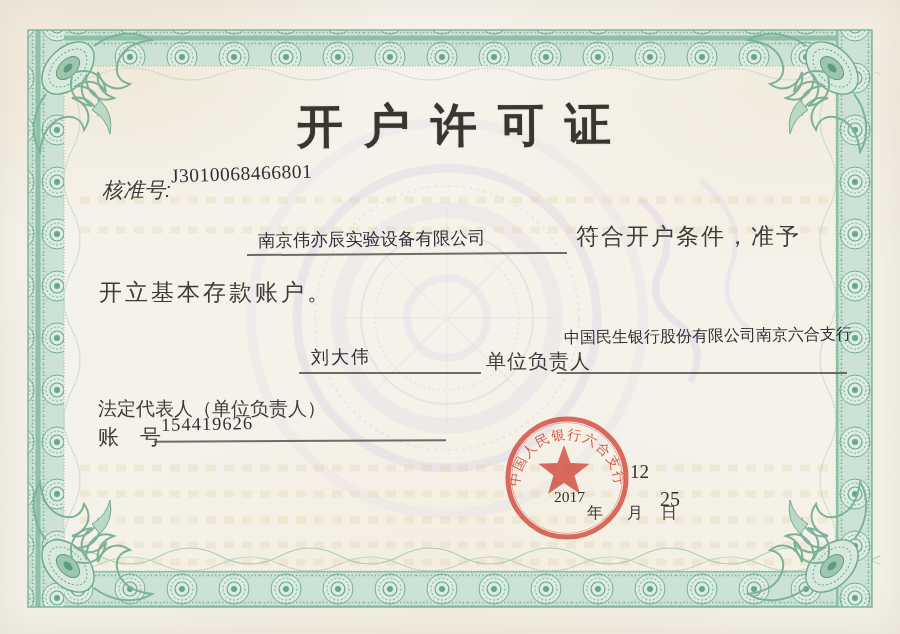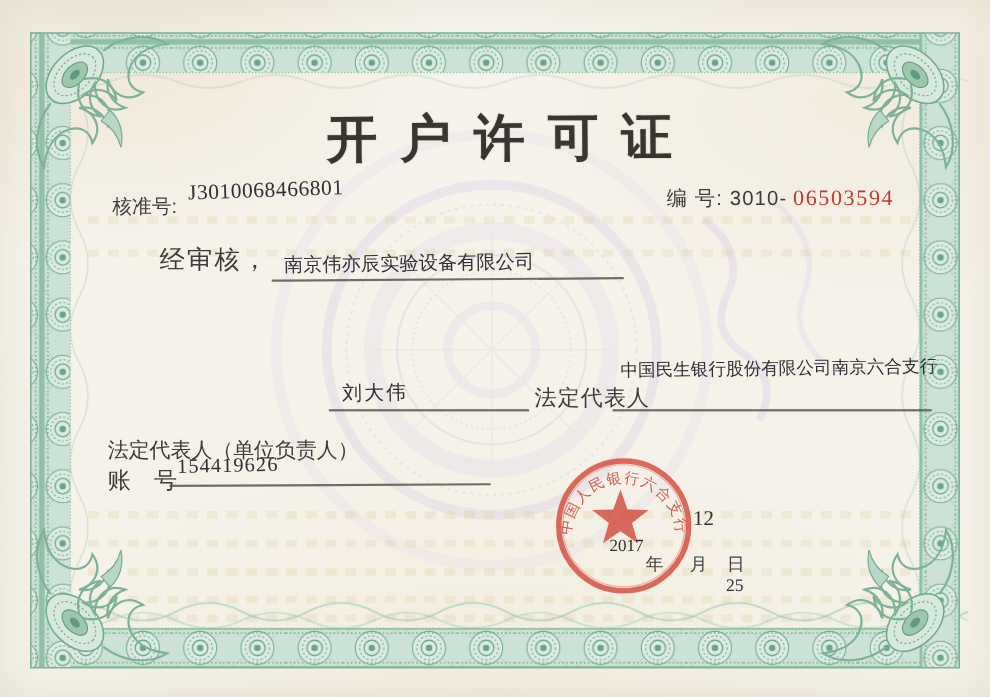--- a/index.html
+++ b/index.html
@@ -121,43 +121,40 @@
       <polygon fill="#cf3a2b" opacity=".9" points="564,445 570.5,463.1 589.7,463.7 574.5,475.4 579.9,493.8 564,483 548.1,493.8 553.5,475.4 538.3,463.7 557.5,463.1"></polygon>
       <path id="sealArc" d="M 519 487 A 48 48 0 1 1 615 487" fill="none"></path>
       <text font-family="DejaVu Sans, sans-serif" font-size="13.5" fill="#cd3a2b" letter-spacing="1.5" text-anchor="middle">
         <textPath href="#sealArc" startOffset="50%">中国人民银行六合支行</textPath>
       </text>
     </g>
   </svg>
 
   <div class="txt title" style="left:297px;top:95px;">开户许可证</div>
 
-  <div class="txt label" style="left:102px;top:176px;font-size:18px;">核准号:</div>
+  <div class="txt label" style="left:102px;top:176px;font-size:21px;font-style:italic;">核准号:</div>
   <div class="txt typed" style="left:171px;top:163px;font-size:19.5px;letter-spacing:.5px;transform:rotate(-2deg);">J3010068466801</div>
 
-  <div class="txt" style="left:606px;top:167px;font-size:18.5px;">
-    <span class="label" style="letter-spacing:1px;">编 号: 3010-</span>
-    <span class="typed red" style="font-size:20px;letter-spacing:1.5px;">06503594</span>
-  </div>
 
-  <div class="txt label" style="left:145px;top:221px;font-size:23px;letter-spacing:2px;">经审核，</div>
   <div class="txt typed" style="left:258px;top:227px;font-size:17.5px;transform:rotate(-.8deg);">南京伟亦辰实验设备有限公司</div>
   <div class="uline" style="left:247px;top:253px;width:320px;transform:rotate(-.4deg);"></div>
+  <div class="txt label" style="left:576px;top:221px;font-size:23px;letter-spacing:2px;">符合开户条件，准予</div>
+  <div class="txt label" style="left:99px;top:277px;font-size:23px;letter-spacing:3px;">开立基本存款账户。</div>
 
   <div class="txt label" style="left:98px;top:348px;font-size:19px;margin-top:48px;">法定代表人（单位负责人）</div>
   <div class="txt typed" style="left:311px;top:345px;font-size:18px;letter-spacing:2px;transform:rotate(-1deg);">刘大伟</div>
   <div class="uline" style="left:299px;top:372px;width:182px;"></div>
-  <div class="txt label" style="left:486px;top:348px;font-size:20px;letter-spacing:1px;">法定代表人</div>
+  <div class="txt label" style="left:486px;top:348px;font-size:20px;letter-spacing:1px;">单位负责人</div>
   <div class="txt typed bankname" style="left:564px;top:326px;font-size:16px;transform:rotate(-.8deg);">中国民生银行股份有限公司南京六合支行</div>
   <div class="uline" style="left:557px;top:372px;width:290px;"></div>
 
   <div class="txt label" style="left:98px;top:423px;font-size:21px;">账　号</div>
   <div class="txt typed" style="left:161px;top:414px;font-size:18.5px;letter-spacing:1px;transform:rotate(-1.2deg);">154419626</div>
   <div class="uline" style="left:154px;top:440px;width:292px;transform:rotate(-.3deg);"></div>
 
   <div class="txt typed" style="left:554px;top:488px;font-size:15.5px;">2017</div>
   <div class="txt typed" style="left:630px;top:461px;font-size:19px;">12</div>
-  <div class="txt typed" style="left:660px;top:488px;font-size:16px;margin-top:36px;">25</div>
+  <div class="txt typed" style="left:660px;top:488px;font-size:20px;">25</div>
   <div class="txt label" style="left:587px;top:503px;font-size:16px;">年</div>
   <div class="txt label" style="left:627px;top:503px;font-size:16px;">月</div>
   <div class="txt label" style="left:661px;top:503px;font-size:16px;">日</div>
 
 </div>
 
 </body></html>

